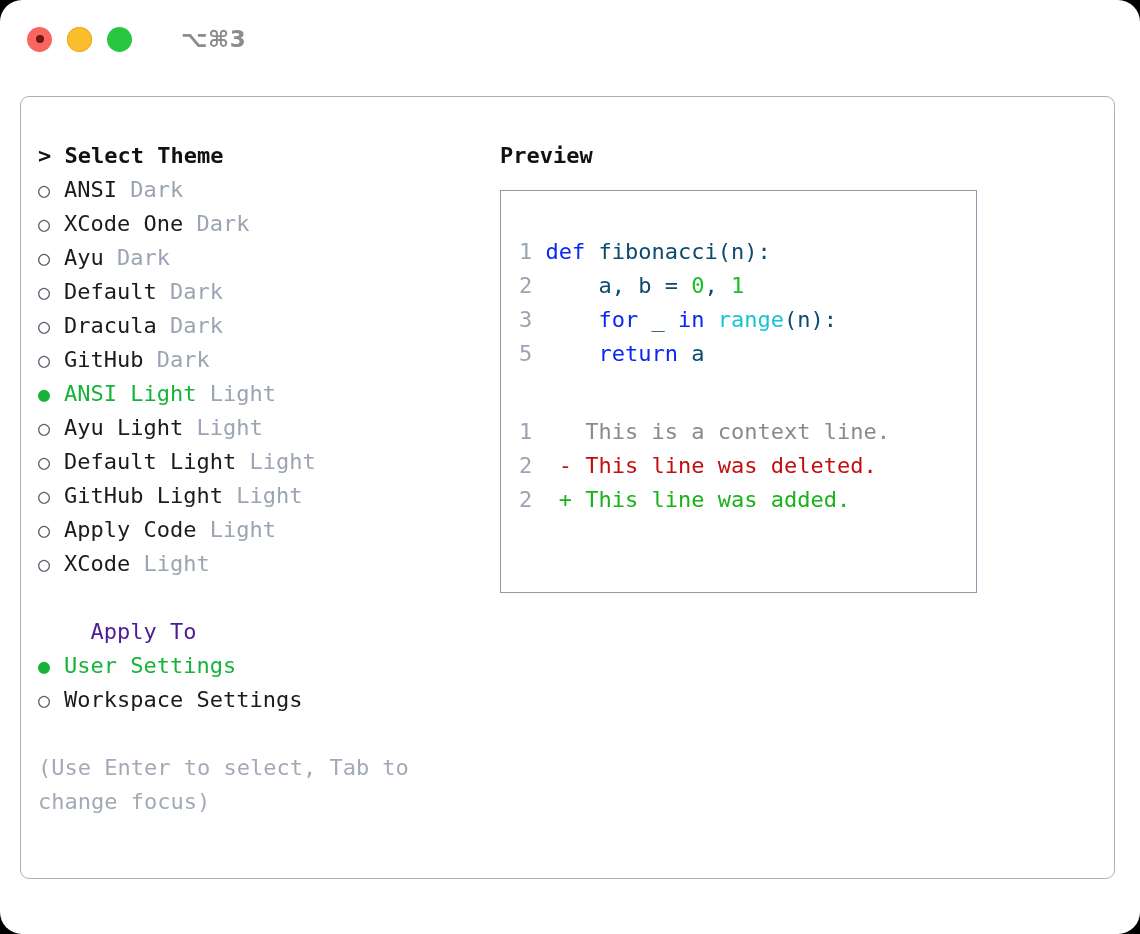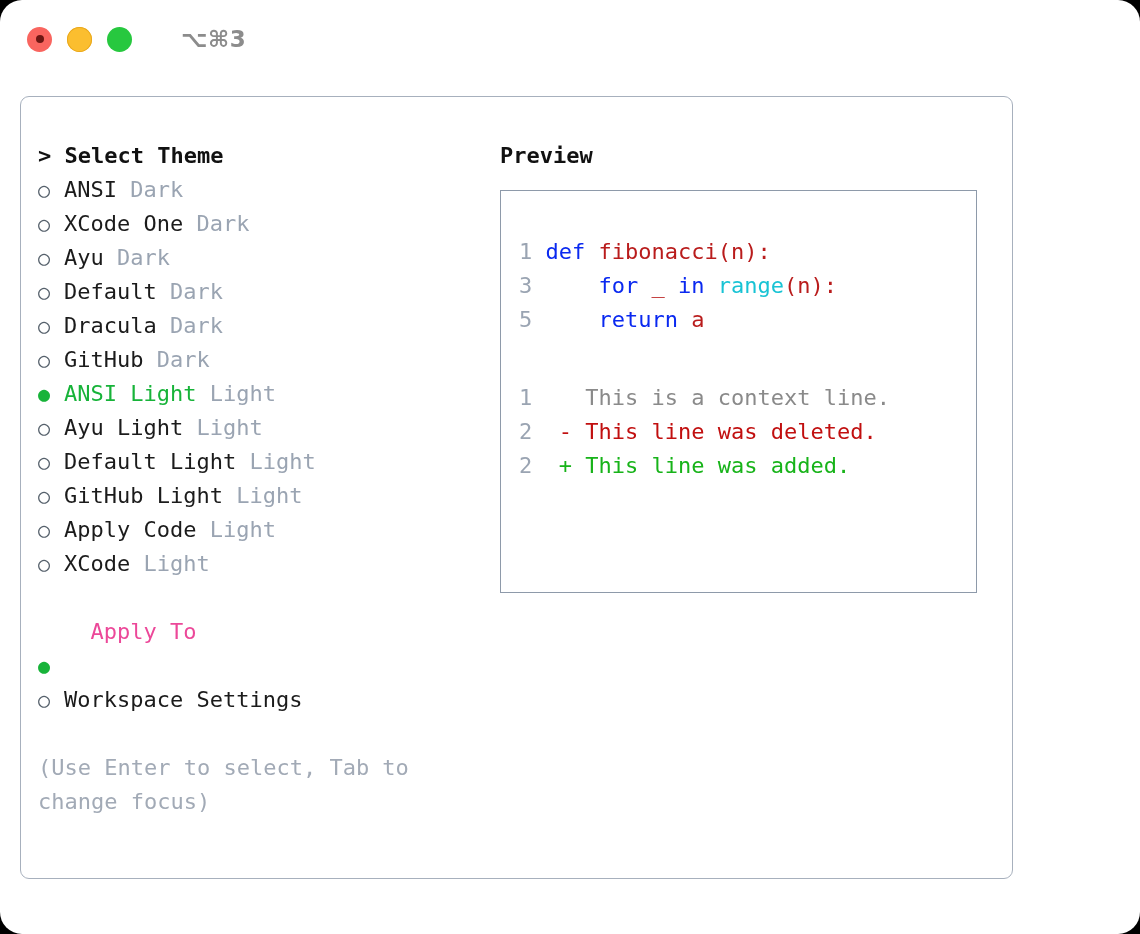--- a/index.html
+++ b/index.html
@@ -65,21 +65,21 @@
     font-weight: 700;
     letter-spacing: 0.5px;
     font-family: "DejaVu Sans", "Liberation Sans", sans-serif;
   }
 
   
   .card {
     position: absolute;
     left: 20px;
     top: 96px;
-    width: 993px;
+    width: 1095px;
     height: 783px;
     border: 1.5px solid #a7b0bd;
     border-radius: 9px;
     box-sizing: border-box;
     background: #ffffff;
   }
 
   .card-inner {
     position: absolute;
     left: 0; top: 0; right: 0; bottom: 0;
@@ -127,21 +127,21 @@
   .label-sel    { color: #17b339; }
   .suffix       { color: #9aa4b2; }
 
   .spacer-1 { height: 34px; }
   .spacer-2 { height: 34px; }
 
   .section-head {
     height: 34px;
     line-height: 34px;
     font-size: 22px;
-    color: #ec4899;
+    color: #4c1d95;
     white-space: pre;
     padding-left: 26px;
     font-family: "DejaVu Sans Mono", "Liberation Mono", monospace;
   }
 
   .hint {
     color: #a2aab6;
     font-size: 22px;
     line-height: 34px;
     width: 400px;
@@ -168,21 +168,21 @@
     white-space: pre;
     font-family: "DejaVu Sans Mono", "Liberation Mono", monospace;
   }
   .ln {
     color: #9aa4b2;
     display: inline-block;
   }
   .tok-kw   { color: #0a29f0; }
   .tok-builtin { color: #18c3d4; }
   .tok-num  { color: #17c024; }
-  .tok-txt  { color: #b91c1c; }
+  .tok-txt  { color: #0c4a6e; }
   .tok-ctx  { color: #8a8a8a; }
   .tok-del  { color: #c10f0f; }
   .tok-add  { color: #17b319; }
 
   .code-gap { height: 44px; }
 </style>
 </head>
 <body>
 
 <div class="window">
@@ -217,35 +217,36 @@
               <div class="row"><span class="bullet bullet-off">○</span><span class="label">GitHub Light</span><span class="suffix"> Light</span></div>
               <div class="row"><span class="bullet bullet-off">○</span><span class="label">Apply Code</span><span class="suffix"> Light</span></div>
               <div class="row"><span class="bullet bullet-off">○</span><span class="label">XCode</span><span class="suffix"> Light</span></div>
             </div>
 
           <div class="spacer-1"></div>
 
           <div class="section-head">  Apply To</div>
 
           <div class="list" id="apply-list">
-              <div class="row"><span class="bullet bullet-on">●</span></div>
+              <div class="row"><span class="bullet bullet-on">●</span><span class="label-sel">User Settings</span></div>
               <div class="row"><span class="bullet bullet-off">○</span><span class="label">Workspace Settings</span></div>
             </div>
 
           <div class="spacer-2"></div>
 
           <div class="hint">(Use Enter to select, Tab to change focus)</div>
         </div>
 
         <div class="col-right preview-wrap">
           <div class="panel-title">Preview</div>
 
           <div class="preview-box">
             <div id="code-block">
                 <div class="code-line"><span class="ln">1</span><span class="tok-txt"> </span><span class="tok-kw">def</span><span class="tok-txt"> fibonacci(n):</span></div>
+                <div class="code-line"><span class="ln">2</span><span class="tok-txt"> </span><span class="tok-txt">    a, b = </span><span class="tok-num">0</span><span class="tok-txt">, </span><span class="tok-num">1</span></div>
                 <div class="code-line"><span class="ln">3</span><span class="tok-txt"> </span><span class="tok-txt">    </span><span class="tok-kw">for</span><span class="tok-txt"> _ </span><span class="tok-kw">in</span><span class="tok-txt"> </span><span class="tok-builtin">range</span><span class="tok-txt">(n):</span></div>
                 <div class="code-line"><span class="ln">5</span><span class="tok-txt"> </span><span class="tok-txt">    </span><span class="tok-kw">return</span><span class="tok-txt"> a</span></div>
               </div>
             <div class="code-gap"></div>
             <div id="diff-block">
                 <div class="code-line"><span class="ln">1</span><span>  </span><span class="tok-ctx">  </span><span class="tok-ctx">This is a context line.</span></div>
                 <div class="code-line"><span class="ln">2</span><span>  </span><span class="tok-del">- </span><span class="tok-del">This line was deleted.</span></div>
                 <div class="code-line"><span class="ln">2</span><span>  </span><span class="tok-add">+ </span><span class="tok-add">This line was added.</span></div>
               </div>
           </div>

